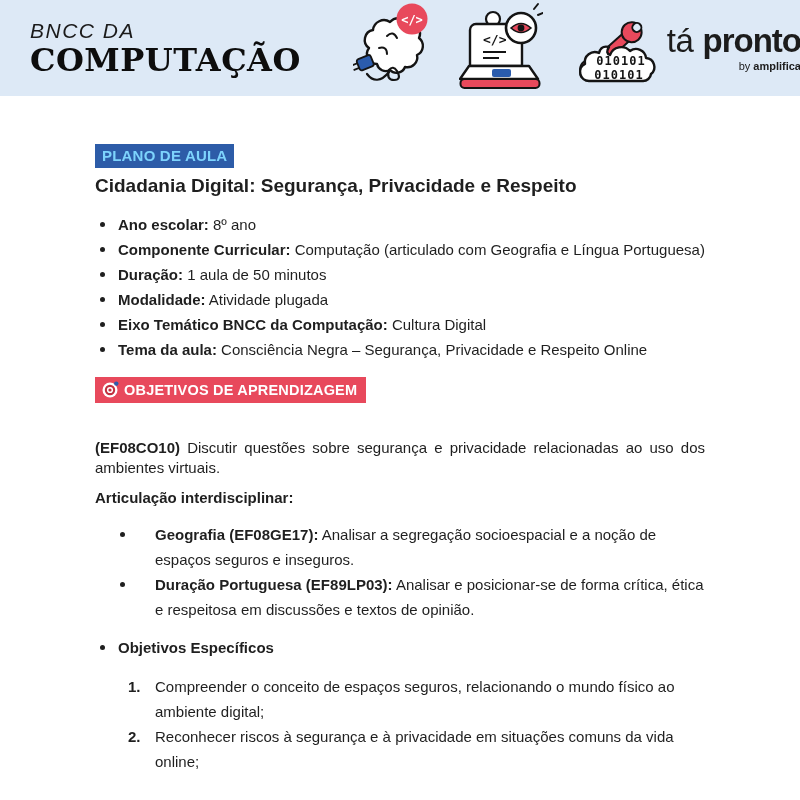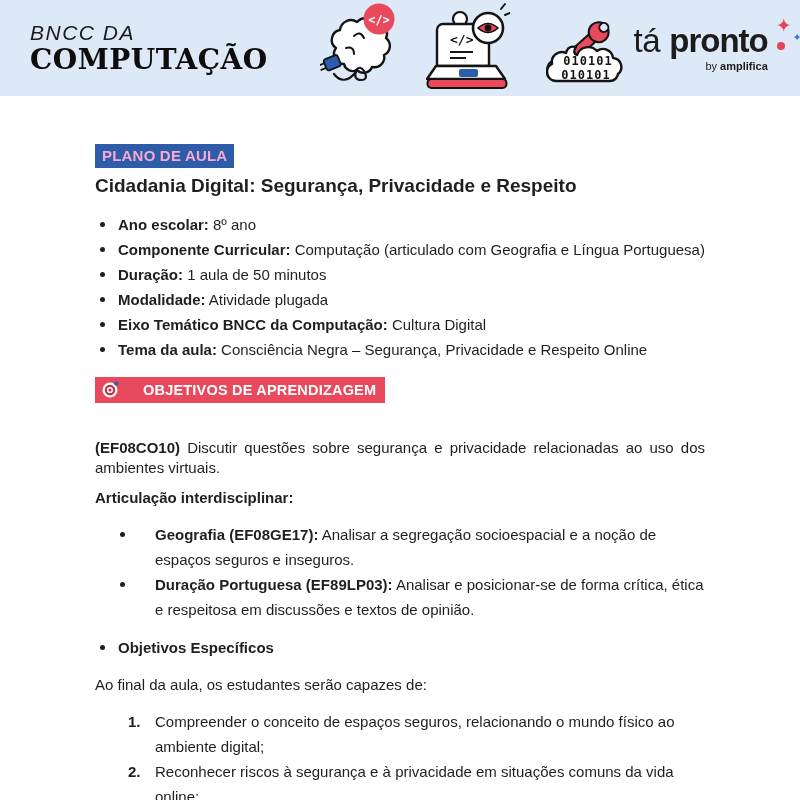--- a/index.html
+++ b/index.html
@@ -13,50 +13,50 @@
     height:96px;background:#dde9f6;display:flex;align-items:center;
     padding:0 30px;box-sizing:border-box;
   }
   .logo{line-height:1;}
   .logo-line1{
     font-style:italic;font-size:21px;letter-spacing:1.5px;color:#1b1b1b;
     font-weight:400;display:block;
   }
   .logo-line2{
     font-family:"DejaVu Serif","Liberation Serif",serif;font-weight:bold;
-    font-size:28px;letter-spacing:0.5px;color:#0d0d0d;display:block;margin-top:3px;
+    font-size:32px;letter-spacing:0.5px;color:#0d0d0d;display:block;margin-top:3px;
   }
   .header-icons{display:flex;align-items:center;gap:30px;margin-left:52px;}
   .brand{margin-left:auto;position:relative;padding-right:26px;text-align:right;}
   .brand-line{font-size:33px;line-height:1;color:#1c1c1c;white-space:nowrap;}
   .brand-ta{font-weight:400;letter-spacing:-0.5px;}
   .brand-pronto{font-weight:bold;letter-spacing:-1px;}
   .brand-byline{font-size:11px;margin-top:3px;color:#1c1c1c;}
   .brand-byline .by{font-weight:400;margin-right:3px;}
   .brand-byline .name{font-weight:bold;}
   .spark-red{position:absolute;top:-8px;right:2px;color:#e8425c;font-size:19px;line-height:1;}
   .spark-blue{position:absolute;top:8px;right:-8px;color:#3c78c8;font-size:11px;line-height:1;}
   .spark-dot{position:absolute;top:18px;right:9px;width:8px;height:8px;border-radius:50%;background:#e8425c;}
   
   .page{padding:48px 95px 0 95px;box-sizing:border-box;font-size:15px;}
   .badge-blue{
-    display:inline-block;background:#2d5ca8;color:#f9a8d4;font-weight:bold;
+    display:inline-block;background:#2d5ca8;color:#7dd3fc;font-weight:bold;
     font-size:15px;padding:3px 7px 4px 7px;letter-spacing:0.2px;
   }
   .doc-title{font-weight:bold;font-size:19px;line-height:20px;margin:8px 0 0 0;}
   ul,ol,p,h2{margin:0;padding:0;}
   .info-list{list-style:none;margin-top:16px;}
   .info-list li{position:relative;padding-left:23px;line-height:25px;}
   .info-list li::before{
     content:"";position:absolute;left:5px;top:10px;width:5px;height:5px;
     border-radius:50%;background:#1f1f1f;
   }
   .lbl{font-weight:bold;}
   .badge-red{
-    display:inline-flex;align-items:center;gap:24px;background:#e8495c;color:#ffffff;
+    display:inline-flex;align-items:center;gap:5px;background:#e8495c;color:#ffffff;
     font-weight:bold;font-size:14.5px;padding:4px 9px 5px 7px;margin-top:15px;
     letter-spacing:0.2px;
   }
   .lead-para{margin-top:35px;line-height:20px;text-align:justify;}
   .subheading{font-size:15px;font-weight:bold;line-height:20px;margin-top:10px;}
   .sub-list{list-style:none;margin-top:14px;}
   .sub-list li{position:relative;padding-left:60px;line-height:25px;}
   .sub-list li::before{
     content:"";position:absolute;left:25px;top:10px;width:5px;height:5px;
     border-radius:50%;background:#1f1f1f;
@@ -177,21 +177,20 @@
 
   <ul class="sub-list">
     <li><span class="lbl">Geografia (EF08GE17):</span><span> Analisar a segregação socioespacial e a noção de espaços seguros e inseguros.</span></li>
     <li><span class="lbl">Duração Portuguesa (EF89LP03):</span><span> Analisar e posicionar-se de forma crítica, ética e respeitosa em discussões e textos de opinião.</span></li>
   </ul>
 
   <ul class="info-list single-bullet">
     <li>Objetivos Específicos</li>
   </ul>
 
-  <p class="intro">Ao final da aula, os estudantes serão capazes de:</p>
 
   <ol class="num-list">
     <li>Compreender o conceito de espaços seguros, relacionando o mundo físico ao ambiente digital;</li>
     <li>Reconhecer riscos à segurança e à privacidade em situações comuns da vida online;</li>
 
   </ol>
 
 </div>
 
 </body></html>

